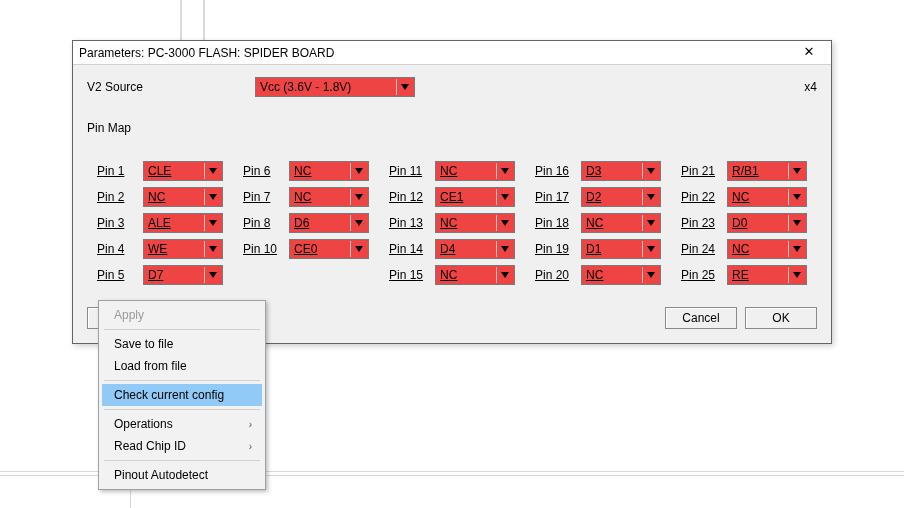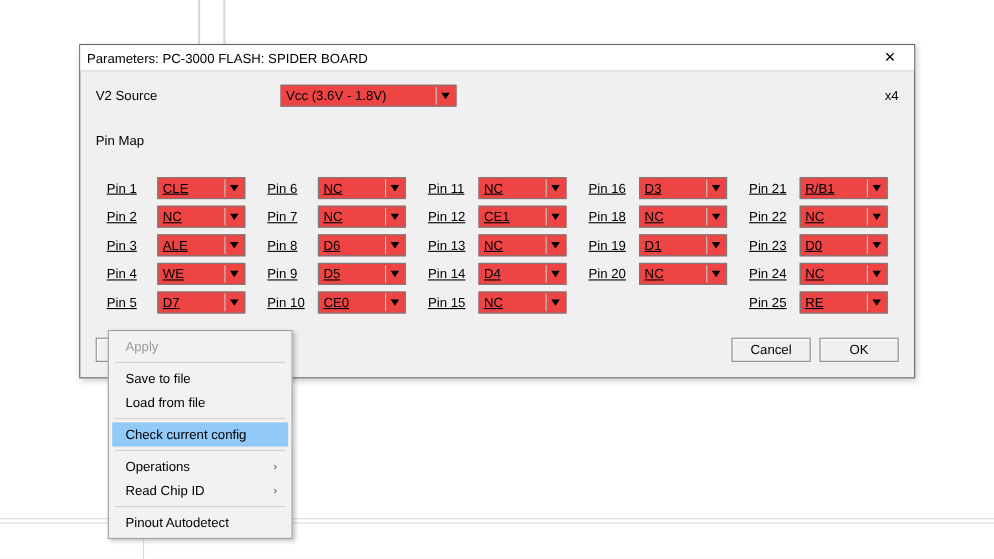--- a/index.html
+++ b/index.html
@@ -226,31 +226,20 @@
             <span class="combo pin">
               <span>D6</span>
               <span class="arrow">
                 <svg viewBox="0 0 8 6">
                   <path d="M0 0 L8 0 L4 6 Z" fill="#000"></path>
                 </svg>
               </span>
             </span>
           </div>
           <div class="pinrow">
-            <span class="plabel">Pin 9</span>
-            <span class="combo pin">
-              <span>D5</span>
-              <span class="arrow">
-                <svg viewBox="0 0 8 6">
-                  <path d="M0 0 L8 0 L4 6 Z" fill="#000"></path>
-                </svg>
-              </span>
-            </span>
-          </div>
-          <div class="pinrow">
             <span class="plabel">Pin 10</span>
             <span class="combo pin">
               <span>CE0</span>
               <span class="arrow">
                 <svg viewBox="0 0 8 6">
                   <path d="M0 0 L8 0 L4 6 Z" fill="#000"></path>
                 </svg>
               </span>
             </span>
           </div>
@@ -310,20 +299,31 @@
                 </svg>
               </span>
             </span>
           </div>
         </div>
         <div class="col">
           <div class="pinrow">
             <span class="plabel">Pin 16</span>
             <span class="combo pin">
               <span>D3</span>
+              <span class="arrow">
+                <svg viewBox="0 0 8 6">
+                  <path d="M0 0 L8 0 L4 6 Z" fill="#000"></path>
+                </svg>
+              </span>
+            </span>
+          </div>
+          <div class="pinrow">
+            <span class="plabel">Pin 17</span>
+            <span class="combo pin">
+              <span>D2</span>
               <span class="arrow">
                 <svg viewBox="0 0 8 6">
                   <path d="M0 0 L8 0 L4 6 Z" fill="#000"></path>
                 </svg>
               </span>
             </span>
           </div>
           <div class="pinrow">
             <span class="plabel">Pin 18</span>
             <span class="combo pin">

